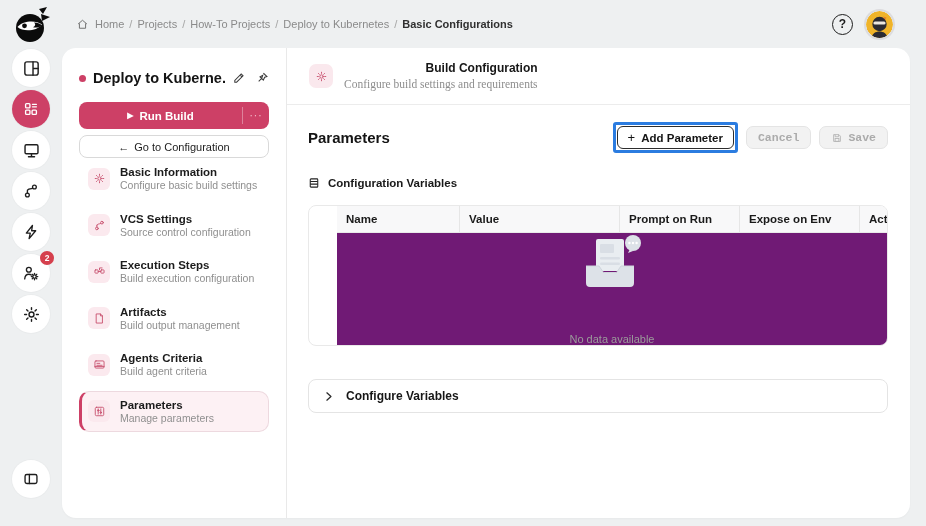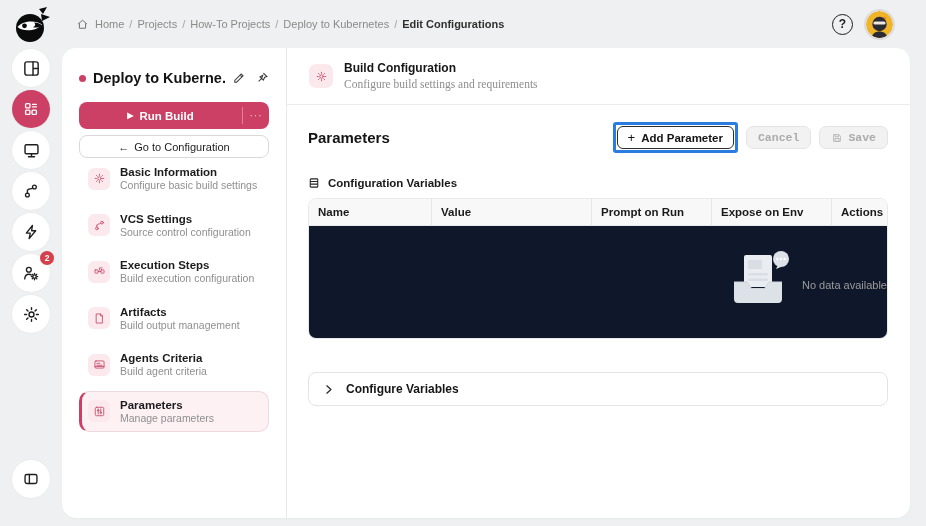--- a/index.html
+++ b/index.html
@@ -49,41 +49,41 @@
   .mi-icon { width:22px; height:22px; border-radius:6px; background:#fbe9ee; display:flex; align-items:center; justify-content:center; flex:none; }
   .mi-icon svg { stroke:#c8516e; fill:none; stroke-width:1.4; stroke-linecap:round; stroke-linejoin:round; }
   .mi-label { font-size:11.5px; font-weight:bold; color:#1c1c1c; line-height:1.25; }
   .mi-sub { font-size:10.5px; color:#8f8f8f; line-height:1.25; }
 
   
   .main-col { flex:1; display:flex; flex-direction:column; min-width:0; }
   .main-header { height:57px; display:flex; align-items:center; gap:11px; padding:0 22px; border-bottom:1px solid #ececec; flex:none; }
   .mh-icon { width:24px; height:24px; border-radius:7px; background:#fae8ed; display:flex; align-items:center; justify-content:center; }
   .mh-icon svg { stroke:#c8516e; fill:none; stroke-width:1.4; stroke-linecap:round; }
-  .mh-title { font-size:12px; font-weight:bold; color:#161616; line-height:1.4; }
+  .mh-title { font-size:12px; font-weight:bold; color:#161616; line-height:1.4;text-align:right; }
   .mh-sub { font-size:11.5px; color:#8d8d8d; line-height:1.4;font-family:Liberation Serif, serif; }
 
   .content { padding:17px 22px 0 21px; }
   .params-row { display:flex; align-items:center; }
   .params-heading { font-size:15px; font-weight:bold; color:#141414; }
   .actions-group { margin-left:auto; display:flex; align-items:center; gap:8px; }
   .hl-wrap { border:3px solid #2b7ce0; border-radius:3px; padding:1px; }
   .add-param-btn { background:#fff; border:1.5px solid #2d2d2d; border-radius:6px; padding:3px 10px; font-size:11.5px; font-weight:bold; color:#141414; display:flex; align-items:center; gap:6px; cursor:pointer; font-family:inherit; }
   .ghost-btn { background:#f2f2f2; border:1px solid #e4e4e4; border-radius:7px; padding:4px 11px; font-size:11.5px; font-weight:bold; color:#ababab; display:flex; align-items:center; gap:5px; cursor:default; font-family:Liberation Mono, monospace; }
   .ghost-btn svg { stroke:#b5b5b5; fill:none; stroke-width:1.2; }
 
   .section-label { margin-top:24px; display:flex; align-items:center; gap:8px; }
   .section-label svg { stroke:#222; fill:none; stroke-width:1.4; }
   .section-label span { font-size:11.5px; font-weight:bold; color:#191919; }
 
-  .ptable { margin-top:9px; border:1px solid #e9e9e9; border-radius:8px; overflow:hidden; }
+  .ptable { margin-top:16px; border:1px solid #e9e9e9; border-radius:8px; overflow:hidden;padding-left:28px; }
   .ptable-head { display:grid; grid-template-columns:123px 160px 120px 120px 1fr; background:#f8f8f9; border-bottom:1px solid #e9e9e9; }
   .ptable-head .cell { padding:7px 9px; font-size:11.5px; font-weight:bold; color:#1a1a1a; border-right:1px solid #e6e6e6; }
   .ptable-head .cell:last-child { border-right:none; }
-  .ptable-body { height:112px; display:flex; flex-direction:row; align-items:center; justify-content:flex-end; background:#0f172a; }
+  .ptable-body { height:112px; display:flex; flex-direction:column; align-items:center; justify-content:space-between; background:#701a75; }
   .empty-text { margin-top:6px; font-size:11px; color:#9b9b9b; }
 
   .inherited { margin-top:33px; border:1px solid #e4e4e4; border-radius:8px; height:34px; display:flex; align-items:center; padding:0 13px; gap:11px; cursor:pointer; background:#fff; }
   .inherited svg { stroke:#2b2b2b; fill:none; stroke-width:1.6; stroke-linecap:round; stroke-linejoin:round; }
   .inherited span { font-size:12px; font-weight:bold; color:#161616; }
 </style>
 </head>
 <body>
 
 <div class="page">
@@ -186,21 +186,21 @@
           </svg>
       </span>
       <a>Home</a>
       <span class="sep">/</span>
       <a>Projects</a>
       <span class="sep">/</span>
       <a>How-To Projects</a>
       <span class="sep">/</span>
       <a>Deploy to Kubernetes</a>
       <span class="sep">/</span>
-      <span class="current">Edit Configurations</span>
+      <span class="current">Basic Configurations</span>
     </div>
     <div class="topbar-right">
       <div class="help-btn">
         <span>?</span>
       </div>
       <div class="avatar">
         <svg viewBox="0 0 27 27" width="27" height="27">
           <defs>
               <clipPath id="avclip">
                 <circle cx="13.5" cy="13.5" r="13.5"></circle>

